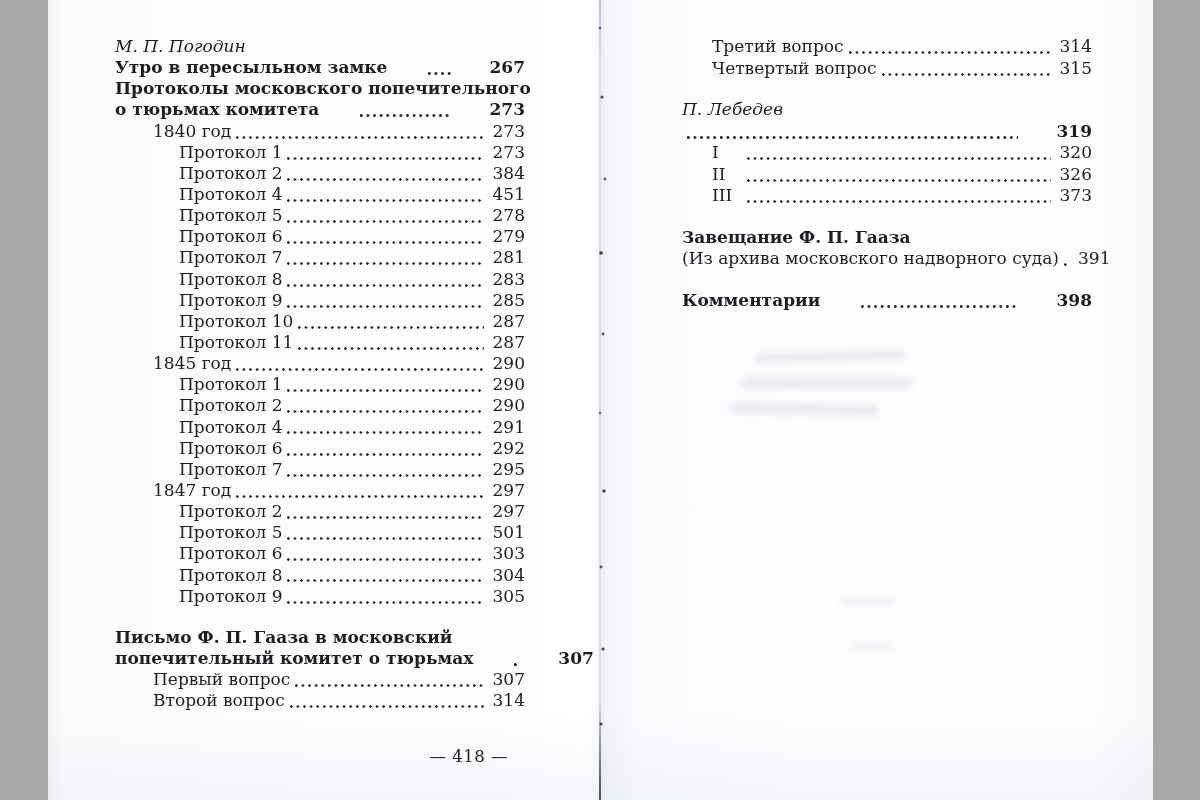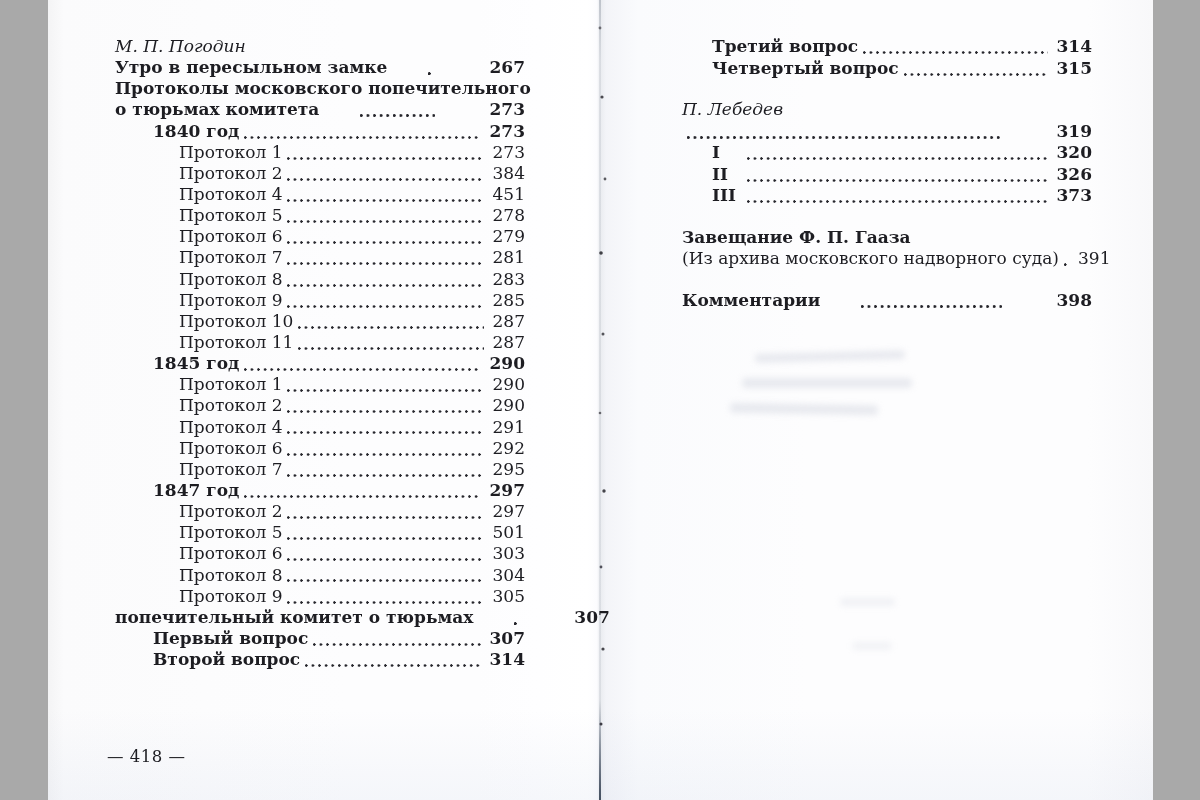--- a/index.html
+++ b/index.html
@@ -47,39 +47,39 @@
 
   
   .toc{position:absolute;width:410px;font-size:17px;}
   .toc-left{left:115px;top:36px;}
   .toc-right{left:682px;top:36px;}
   .row{display:flex;align-items:baseline;}
   .page-left-col .row{height:21.15px;}
   .page-right-col .row{height:21.5px;}
   .gap{margin-top:20px;}
   .ind0{padding-left:0;}
-  .ind1{padding-left:38px;font-weight:bold;}
+  .ind1{padding-left:38px;}
   .ind2{padding-left:64px;}
   .page-right-col .ind1{padding-left:30px;}
   .author{font-style:italic;}
   .title{font-weight:bold;gap:36px;}
   .label{white-space:nowrap;}
   .roman .label{min-width:30px;display:inline-block;}
   .leader{position:relative;flex:1 1 auto;min-width:12px;align-self:stretch;}
   .leader::after{
     content:"";position:absolute;left:5px;right:2px;bottom:3px;height:3.2px;
     background-image:radial-gradient(circle at 1.3px 1.6px,var(--dotc,#26262c) var(--dotr,1.05px),transparent calc(var(--dotr,1.05px) + .5px));
     background-size:6.6px 3.2px;background-repeat:repeat-x;
   }
   .title{--dotr:1.2px;}
   .pagenum{white-space:nowrap;}
   .plain .pagenum{padding-left:7px;}
-  .title .pagenum{padding-left:1px;margin-left:16px;}
+  .title .pagenum{padding-left:1px;}
   .folio{
-    position:absolute;left:107px;top:747px;width:408px;text-align:left;
+    position:absolute;left:100px;top:747px;width:408px;text-align:right;
     font-size:16.5px;letter-spacing:.5px;
   }
 </style>
 </head>
 <body>
 
 <div class="scene">
   <div class="pages"></div>
   <div class="crease"></div>
   <div class="specks"></div>
@@ -215,20 +215,23 @@
       <div class="row ind2 plain">
         <span class="label">Протокол 8</span>
         <span class="leader"></span>
         <span class="pagenum">304</span>
       </div>
       <div class="row ind2 plain">
         <span class="label">Протокол 9</span>
         <span class="leader"></span>
         <span class="pagenum">305</span>
       </div>
+      <div class="row ind0 title gap">
+        <span class="label">Письмо Ф. П. Гааза в московский</span>
+      </div>
       <div class="row ind0 title">
         <span class="label">попечительный комитет о тюрьмах</span>
         <span class="leader"></span>
         <span class="pagenum">307</span>
       </div>
       <div class="row ind1 plain">
         <span class="label">Первый вопрос</span>
         <span class="leader"></span>
         <span class="pagenum">307</span>
       </div>

